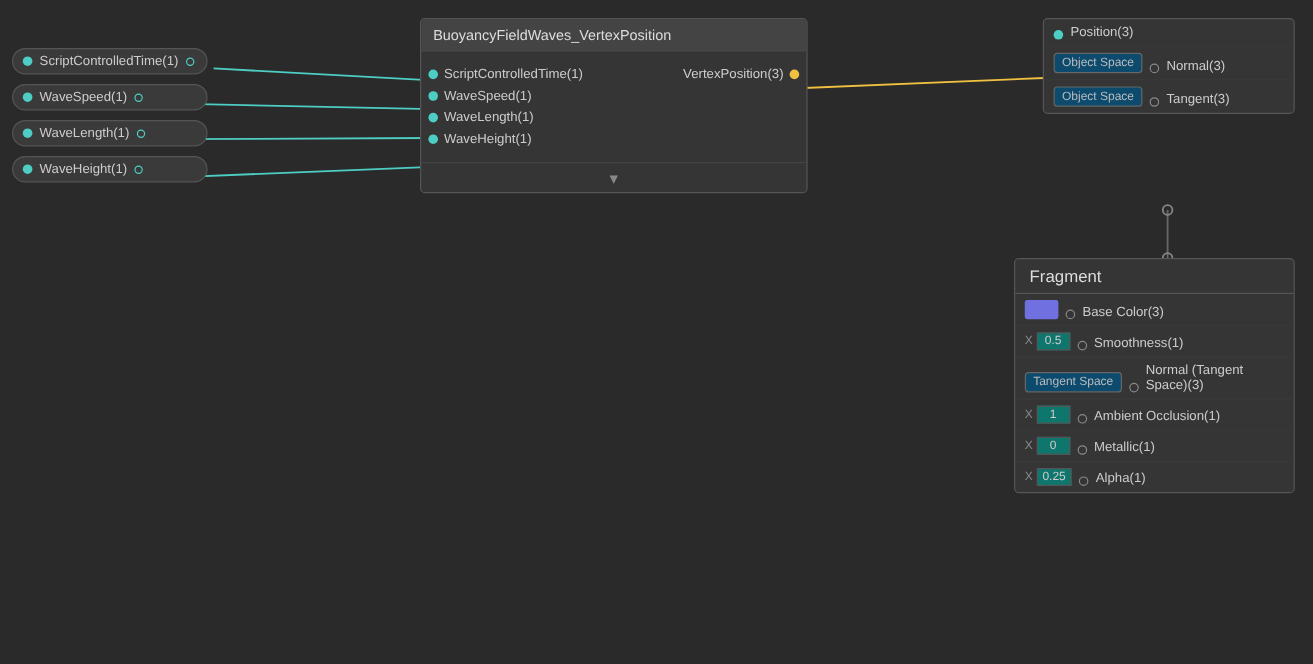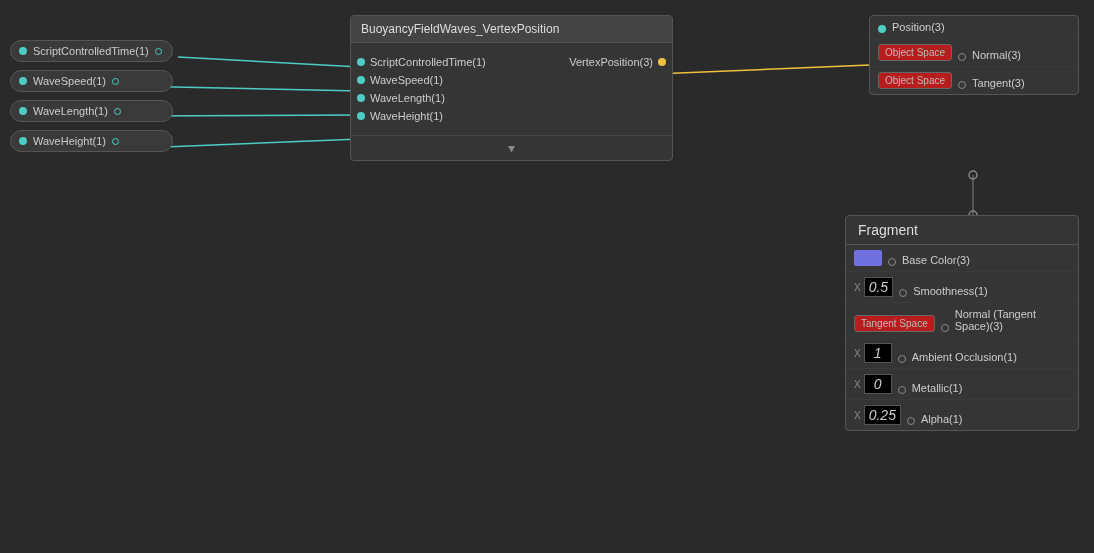--- a/index.html
+++ b/index.html
@@ -176,21 +176,21 @@
       flex-shrink: 0;
     }
 
     .port-in-label {
       font-size: 11px;
       color: #ccc;
       flex: 1;
     }
 
     .space-badge {
-      background: #b91c1c;
+      background: #0c4a6e;
       border: 1px solid #666;
       border-radius: 3px;
       padding: 2px 6px;
       font-size: 10px;
       color: #bbb;
       white-space: nowrap;
     }
 
     
     .fragment-panel {
@@ -216,28 +216,27 @@
       align-items: center;
       gap: 3px;
     }
 
     .num-label {
       font-size: 10px;
       color: #888;
     }
 
     .num-value {
-      background: #000000;
+      background: #0f766e;
       border: 1px solid #555;
       padding: 1px 4px;
-      font-size: 14px;
+      font-size: 10px;
       color: #ccc;
       min-width: 28px;
       text-align: center;
-      font-style: italic;
     }
 
     .hdr-badge {
       background: #333;
       border: 1px solid #777;
       border-radius: 3px;
       padding: 1px 4px;
       font-size: 10px;
       color: #ccc;
     }

